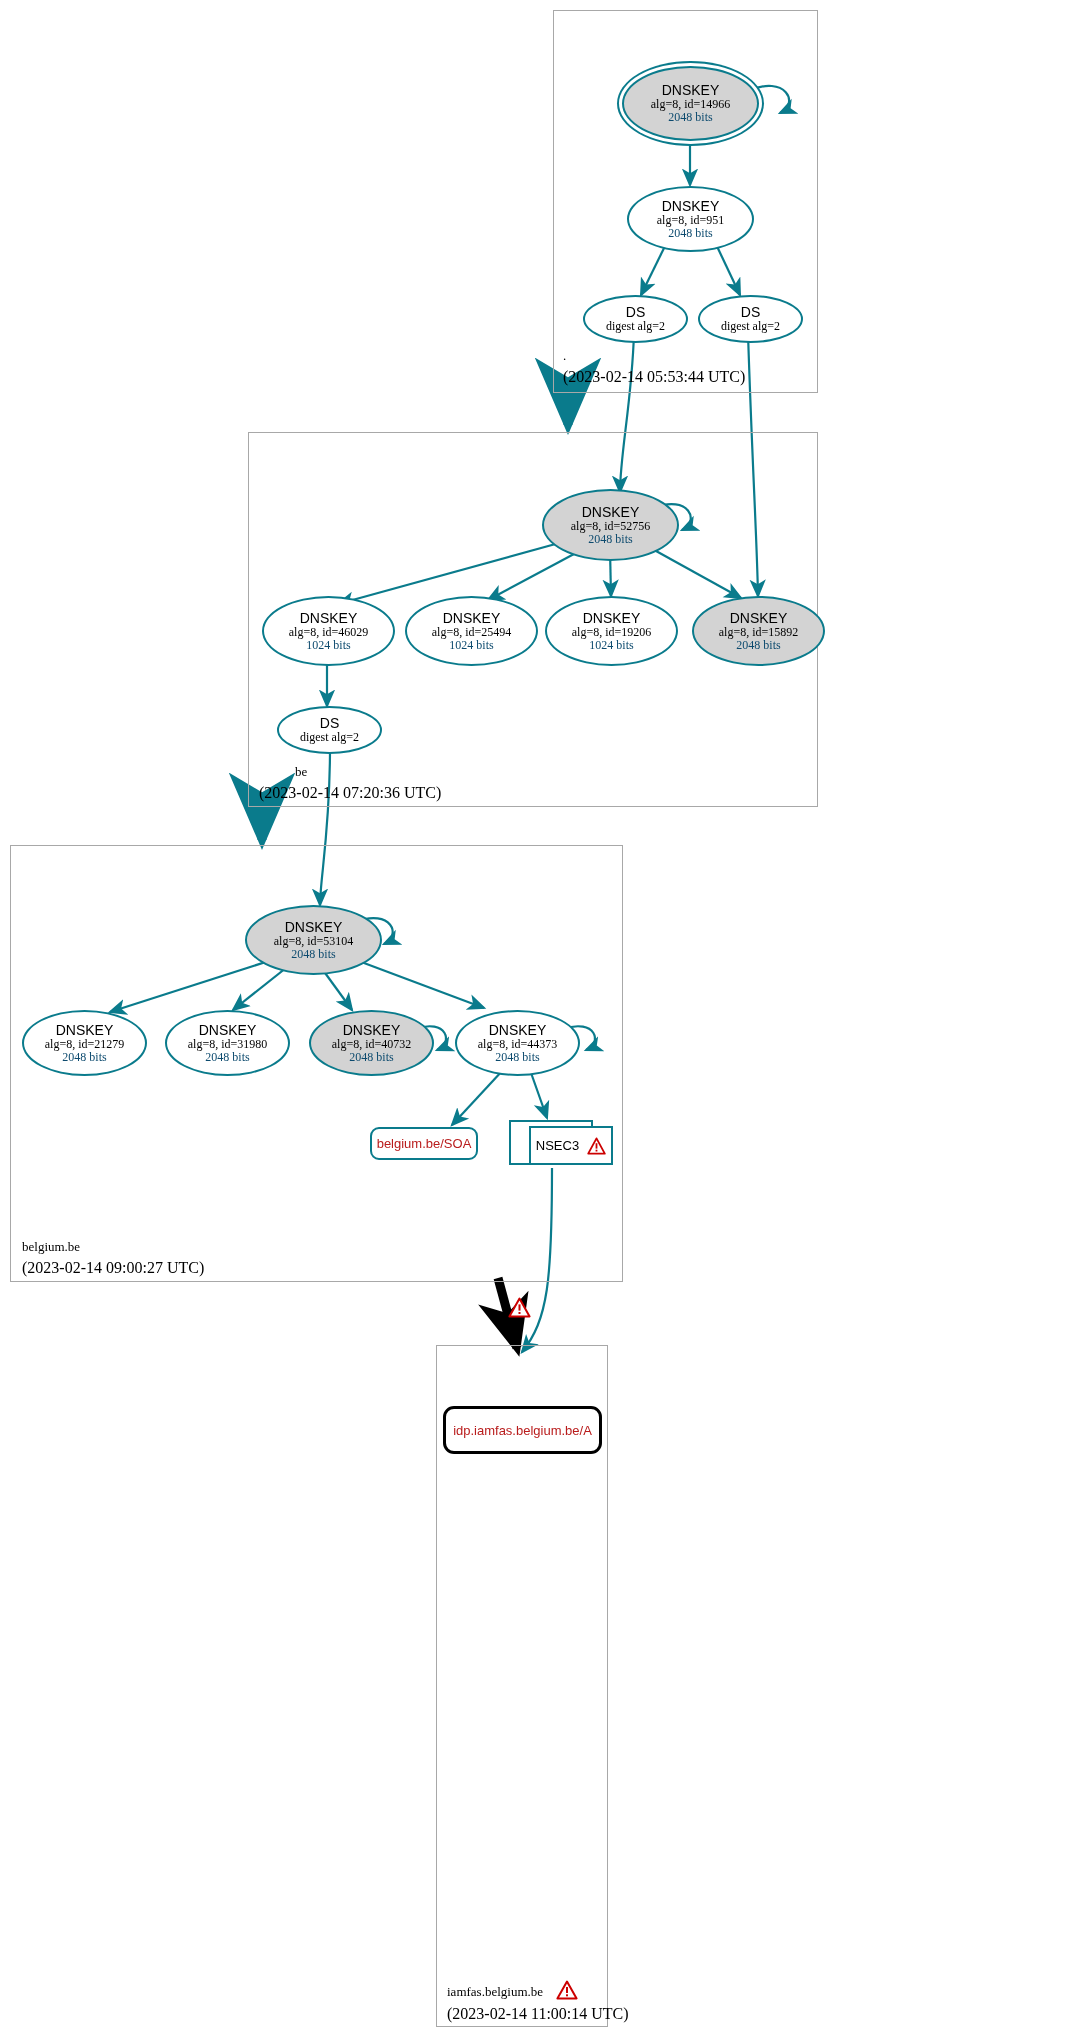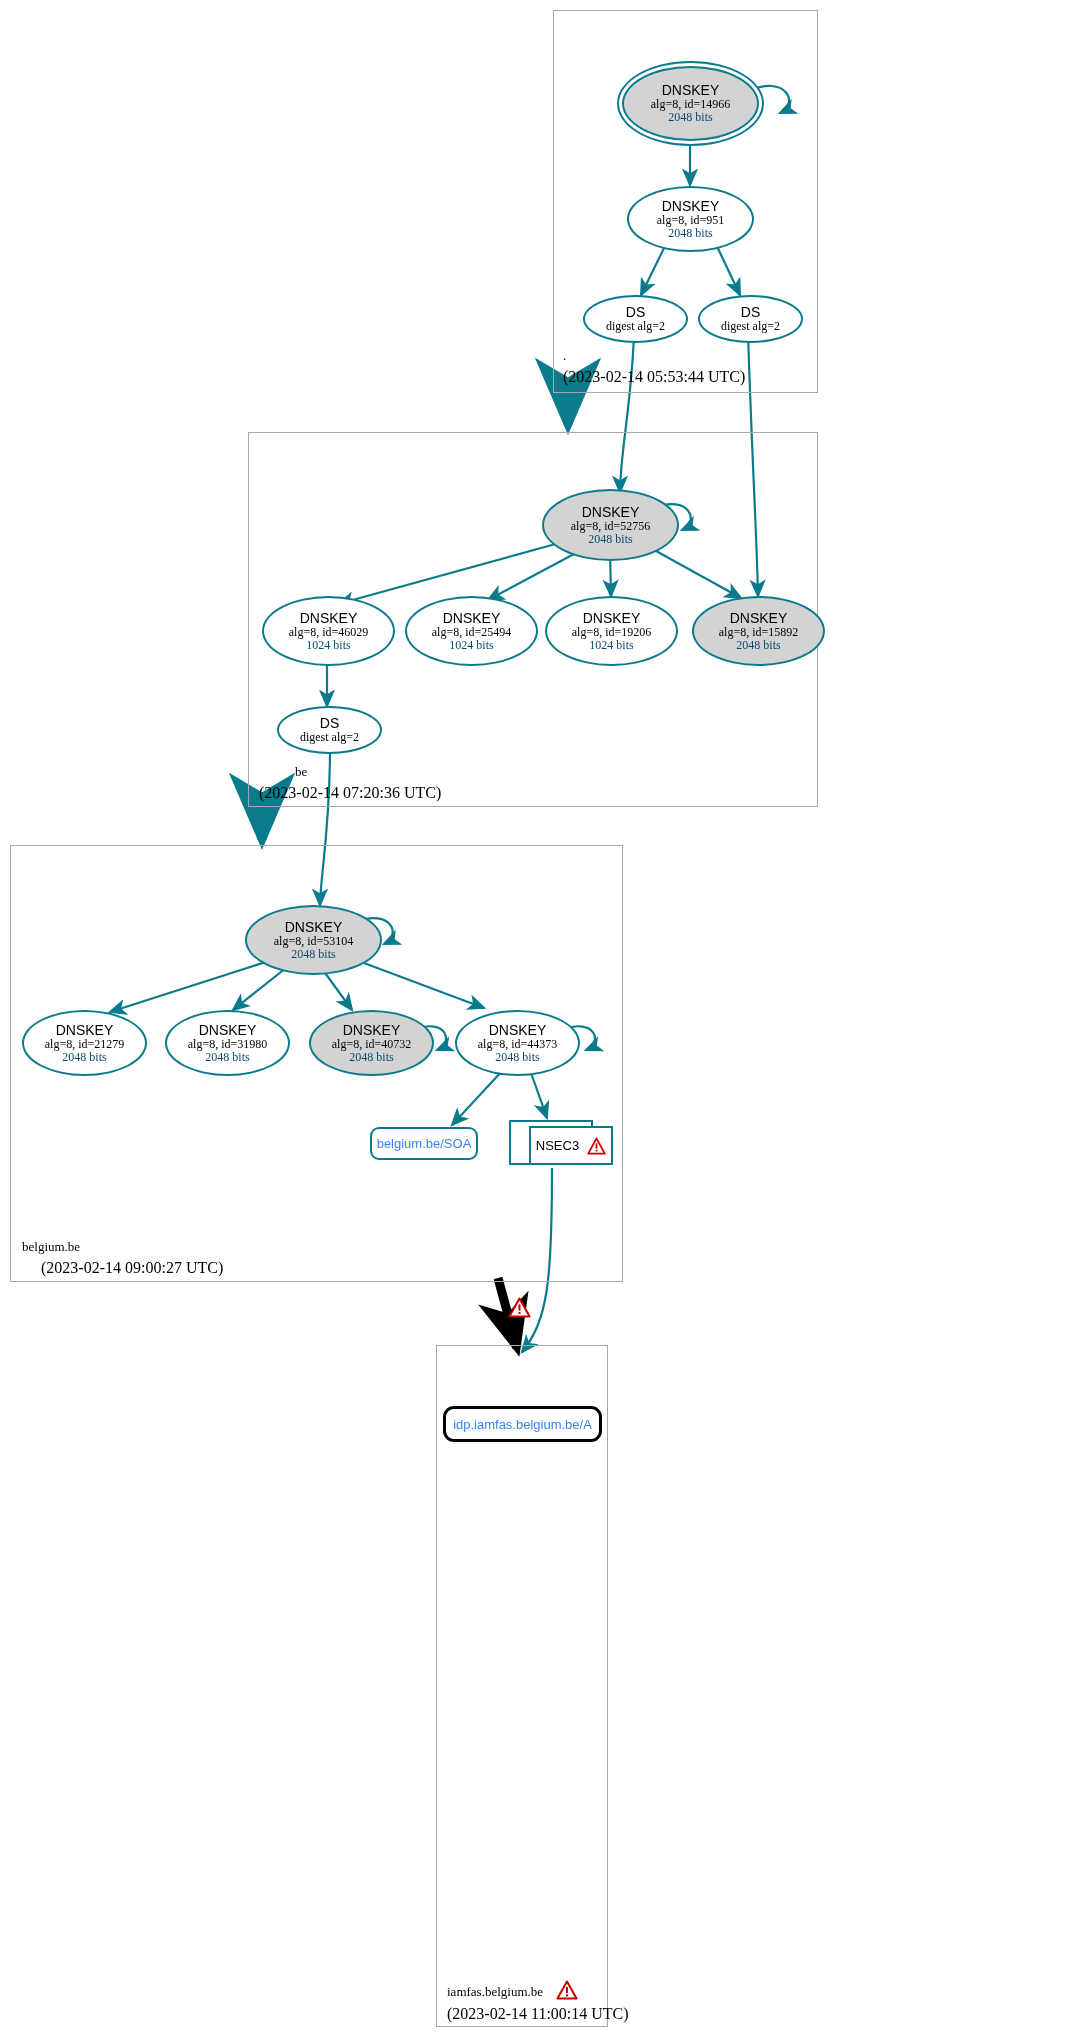--- a/index.html
+++ b/index.html
@@ -80,21 +80,21 @@
     position: absolute;
     box-sizing: border-box;
     border: 2px solid #0a7b8c;
     border-radius: 9px;
     background: #ffffff;
     display: flex;
     align-items: center;
     justify-content: center;
     font-family: "Liberation Sans", sans-serif;
     font-size: 14px;
-    color: #3b82f6;
+    color: #b91c1c;
   }
   .node-rrect.thick { border-width: 3px; border-color: #000; border-radius: 11px; }
   
   .node-stack {
     position: absolute;
     box-sizing: border-box;
   }
   .node-stack .backsheet {
     position: absolute;
     left: 5px; top: 0;
@@ -204,21 +204,21 @@
   <div class="zone-box" style="left:553px; top:10px; width:265px; height:383px;"></div>
   <div class="zone-label" style="left:563px; top:348px;">.</div>
   <div class="zone-time" style="left:563px; top:368px;">(2023-02-14 05:53:44 UTC)</div>
 
   <div class="zone-box" style="left:248px; top:432px; width:570px; height:375px;"></div>
   <div class="zone-label" style="left:255px; top:764px;margin-left:40px;">be</div>
   <div class="zone-time" style="left:259px; top:784px;text-align:right;">(2023-02-14 07:20:36 UTC)</div>
 
   <div class="zone-box" style="left:10px; top:845px; width:613px; height:437px;"></div>
   <div class="zone-label" style="left:22px; top:1239px;">belgium.be</div>
-  <div class="zone-time" style="left:22px; top:1259px;margin-left:19px;">(2023-02-14 09:00:27 UTC)</div>
+  <div class="zone-time" style="left:22px; top:1259px;">(2023-02-14 09:00:27 UTC)</div>
 
   <div class="zone-box" style="left:436px; top:1345px; width:172px; height:682px;"></div>
   <div class="zone-label" style="left:447px; top:1984px;">iamfas.belgium.be</div>
   <div class="zone-time" style="left:447px; top:2005px;">(2023-02-14 11:00:14 UTC)</div>
   <span class="warn warn-abs" style="left:556px; top:1980px; width:22px; height:20px;">
     <svg width="22" height="20" viewBox="0 0 22 20">
       <path d="M11 1.6 L20.6 18.4 L1.4 18.4 Z" fill="#ffffff" stroke="#cc0000" stroke-width="2" stroke-linejoin="round"></path>
       <rect x="10" y="7" width="2" height="6" fill="#cc0000"></rect>
       <rect x="10" y="14.3" width="2" height="2" fill="#cc0000"></rect>
     </svg>
@@ -328,15 +328,15 @@
   </div>
 
   <span class="warn warn-abs" style="left:508px; top:1297px; width:23px; height:21px;">
     <svg width="23" height="21" viewBox="0 0 23 21">
       <path d="M11.5 1.6 L21.6 19.4 L1.4 19.4 Z" fill="#ffffff" stroke="#cc0000" stroke-width="2" stroke-linejoin="round"></path>
       <rect x="10.5" y="7.4" width="2" height="6.2" fill="#cc0000"></rect>
       <rect x="10.5" y="15" width="2" height="2" fill="#cc0000"></rect>
     </svg>
   </span>
 
-  <div class="node-rrect thick" style="left:443px; top:1406px; width:159px; height:36px; font-size:13px;">idp.iamfas.belgium.be/A</div>
+  <div class="node-rrect thick" style="left:443px; top:1406px; width:159px; height:48px; font-size:13px;">idp.iamfas.belgium.be/A</div>
 
 </div>
 
 </body></html>

